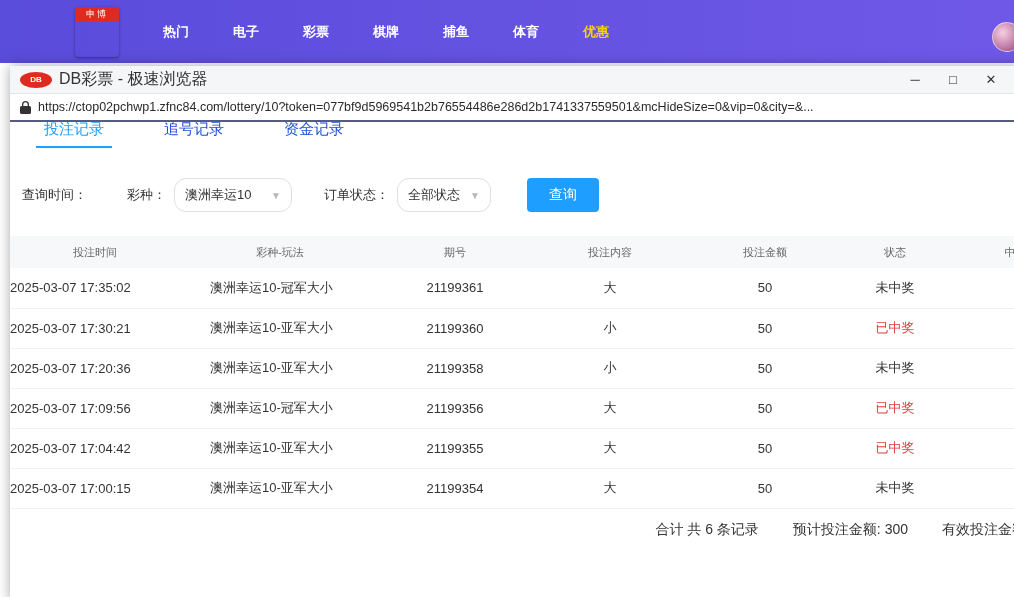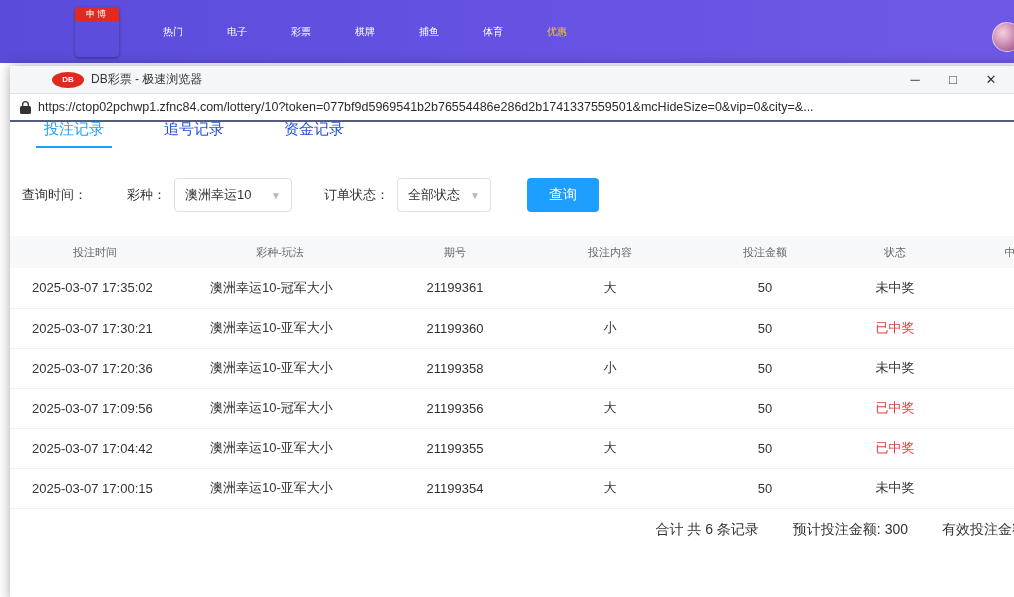--- a/index.html
+++ b/index.html
@@ -10,34 +10,34 @@
   .topnav { position:absolute; top:0; left:0; width:1014px; height:63px;
     background:linear-gradient(90deg, var(--nav_from), var(--nav_to));
     display:flex; align-items:center; }
   .logo { margin-left:75px; width:44px; height:50px; border-radius:4px; overflow:hidden;
     display:flex; flex-direction:column; box-shadow:0 1px 3px rgba(0,0,0,.4); flex:0 0 auto;gap:48px; }
   .logo-top { background:var(--logo_red); color:#fff; font-size:9px; text-align:center; line-height:14px; letter-spacing:2px; }
   .logo-main { background:#171b33; color:#fff; flex:1; text-align:center; line-height:22px;
     font-weight:bold; font-style:italic; font-size:19px; }
   .logo-sub { background:#171b33; color:#ddd; font-size:7px; text-align:center; line-height:9px; padding-bottom:3px; }
   .main-nav { display:flex; margin-left:22px; }
-  .nav-item { color:#fff; font-weight:normal; font-size:10px; padding:10px 22px; cursor:pointer; white-space:nowrap; }
+  .nav-item { color:#fff; font-weight:bold; font-size:13px; padding:10px 22px; cursor:pointer; white-space:nowrap; }
   .nav-item.highlight { color:var(--highlight); }
   .avatar { position:absolute; right:-8px; top:22px; width:30px; height:30px; border-radius:50%;
     background:radial-gradient(circle at 35% 35%, #f8cfe0, #b06a9a 70%, #6a3c74); border:1px solid rgba(255,255,255,.6); }
 
   
   .window { position:absolute; top:66px; left:10px; right:-6px; bottom:-4px;
     background:#fff; box-shadow:0 0 12px rgba(0,0,0,.35); display:flex; flex-direction:column; overflow:hidden; }
 
   .titlebar { height:28px; background:#f5f6f7; border-bottom:1px solid #e3e3e3;
     display:flex; align-items:center; padding:0 10px; flex:0 0 auto; }
   .favicon { width:32px; height:16px; border-radius:50%; background:var(--logo_red); color:#fff;
-    font-size:8px; font-weight:bold; display:flex; align-items:center; justify-content:center; margin-right:7px;margin-left:32px; }
-  .win-title { font-size:12px; color:#333; flex:1; }
+    font-size:8px; font-weight:bold; display:flex; align-items:center; justify-content:center; margin-right:7px; }
+  .win-title { font-size:16px; color:#333; flex:1; }
   .win-controls { display:flex; }
   .win-btn { width:38px; height:26px; display:flex; align-items:center; justify-content:center;
     font-size:13px; color:#333; cursor:pointer; }
 
   .addressbar { height:28px; background:#fff; border-bottom:2px solid #565b80;
     display:flex; align-items:center; padding:0 10px; flex:0 0 auto; }
   .lock-icon { margin-right:7px; display:flex; }
   .url-text { font-size:12.5px; color:#2b2b2b; white-space:nowrap; overflow:hidden; }
 
   .page { flex:1; background:#fff; overflow:hidden; position:relative; }
@@ -51,31 +51,31 @@
   
   .filters { display:flex; align-items:center; padding:26px 0 20px 12px; }
   .f-label { font-size:13px; color:#333; margin-right:8px; white-space:nowrap; }
   .btn-group { display:flex; }
   .tbtn { font-size:13px; color:#333; background:#fff; border:1px solid #dcdfe6; border-left:none;
     padding:8px 15px; cursor:pointer; white-space:nowrap; }
   .tbtn:first-child { border-left:1px solid #dcdfe6; border-radius:4px 0 0 4px; }
   .tbtn:last-child { border-radius:0 4px 4px 0; }
   .tbtn.active { background:var(--accent); border-color:var(--accent); color:#fff; }
   .sel { display:flex; align-items:center; justify-content:space-between; border:1px solid #dcdfe6;
-    border-radius:4px; height:34px; padding:0 10px; font-size:13px; color:#333; cursor:pointer; background:#fff; }
+    border-radius:12px; height:34px; padding:0 10px; font-size:13px; color:#333; cursor:pointer; background:#fff; }
   .sel .chev { color:#b5b8bf; font-size:10px; margin-left:10px; }
   .gap-lg { margin-left:32px; }
   .search-btn { margin-left:36px; background:var(--accent); color:#fff; border:none; border-radius:4px;
     height:34px; width:72px; font-size:14px; cursor:pointer; }
 
   
   table { border-collapse:collapse; table-layout:fixed; width:1060px; margin-top:4px; }
   thead td { background:#f7f8fa; color:#666; font-size:11px; height:32px; text-align:center; }
   tbody td { font-size:13px; color:#333; height:40px; text-align:center; border-bottom:1px solid #eef0f2; background:#fff; }
-  td.c-time  { text-align:left; padding-left:22px; }
+  td.c-time  { text-align:left; }
   td.c-game  { text-align:left; padding-left:30px; }
   thead td.c-time, thead td.c-game { text-align:center; padding-left:0; }
   .status-win { color:var(--win_red); }
 
   
   .summary { display:flex; justify-content:flex-end; align-items:center; height:42px;
     font-size:14px; color:#333; white-space:nowrap; }
   .summary span { margin-left:34px; }
   .summary span:last-child { margin-right:-6px; }
 </style>

